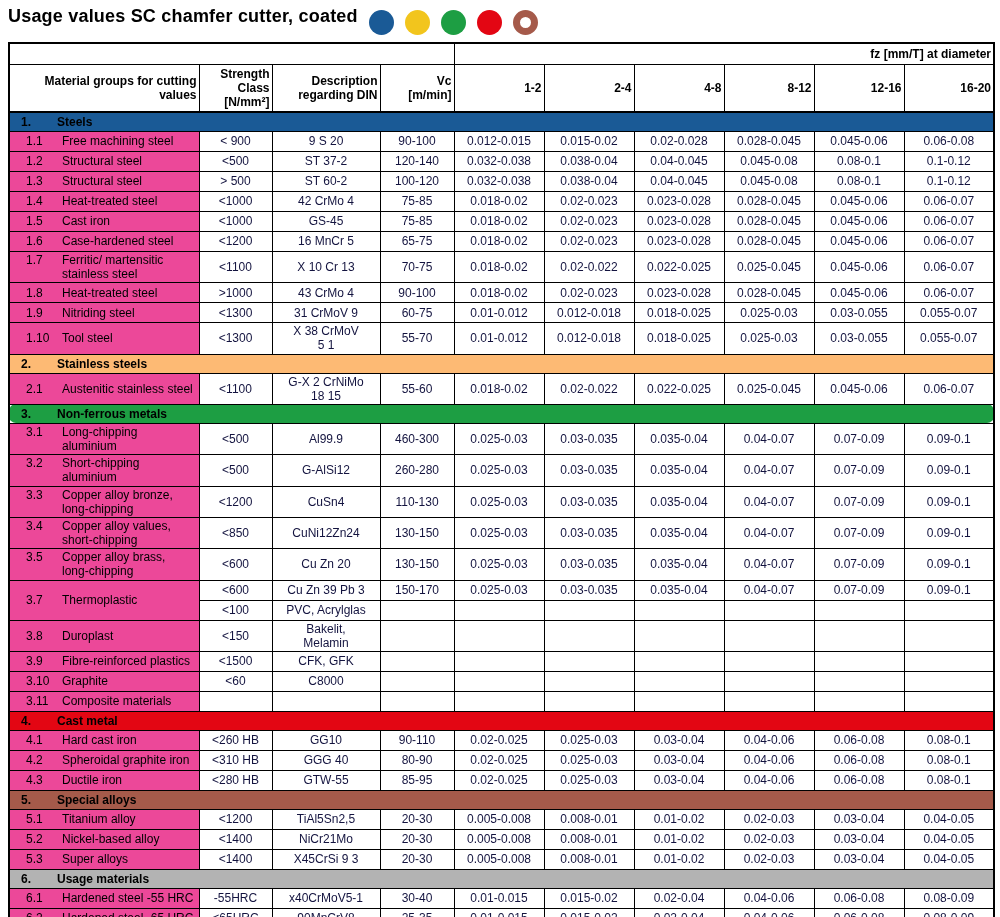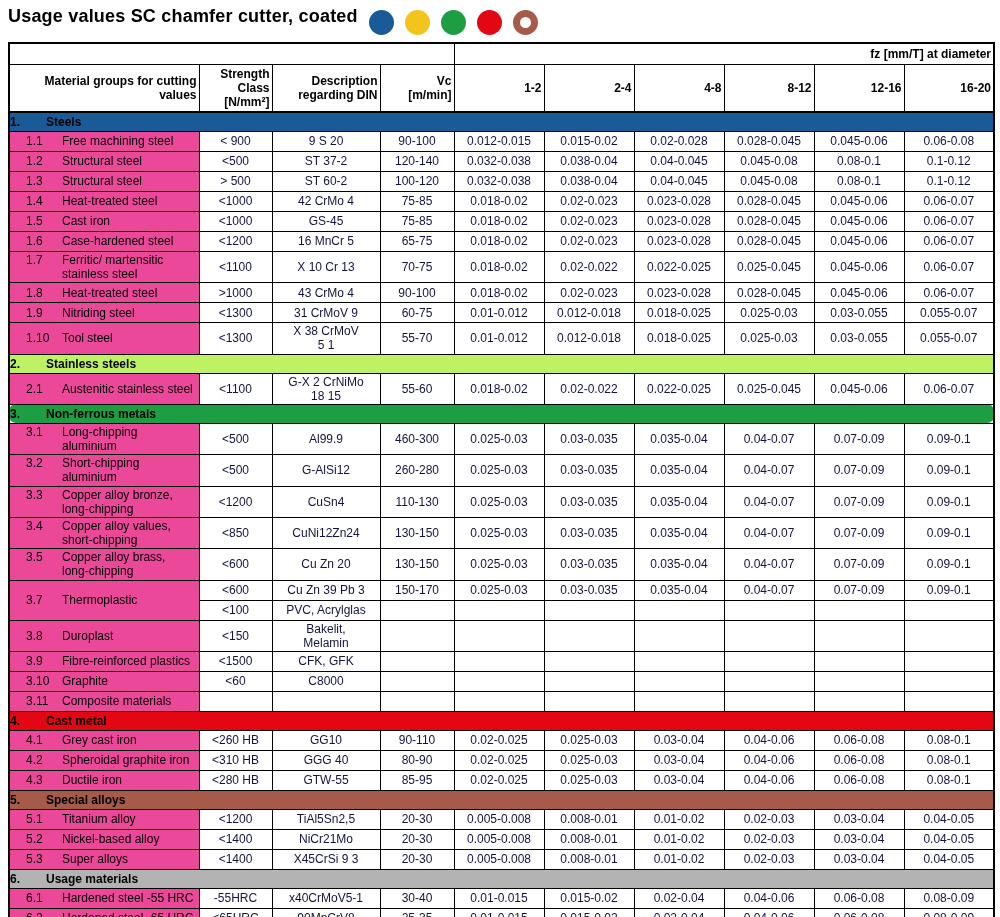--- a/index.html
+++ b/index.html
@@ -30,21 +30,21 @@
     overflow:hidden;
   }
   thead th{
     font-weight:bold;text-align:right;white-space:pre-line;
     background:#fff;
   }
   tr.fz-row th{height:18px;}
   tr.cols-row th{height:44px;border-bottom:2px solid #000;}
   td.section-cell{
     font-weight:bold;text-align:left;height:16px;
-    padding-left:0;
+    padding-left:11px;
   }
   .row-num{display:inline-block;width:36px;vertical-align:top;}
   .mat-name{display:inline-block;vertical-align:top;white-space:pre-line;max-width:140px;}
   td.cell-material{
     text-align:left;padding-left:16px;background:#ec4899;
   }
   td.cell-data{
     text-align:center;background:#fff;color:#13133f;
     white-space:pre-line;height:17px;
   }
@@ -220,21 +220,21 @@
 5 1</td>
         <td class="cell-data">55-70</td>
         <td class="cell-data">0.01-0.012</td>
         <td class="cell-data">0.012-0.018</td>
         <td class="cell-data">0.018-0.025</td>
         <td class="cell-data">0.025-0.03</td>
         <td class="cell-data">0.03-0.055</td>
         <td class="cell-data">0.055-0.07</td>
       </tr>
       <tr>
-        <td colspan="10" class="section-cell" style="background: #bef264;"><span class="row-num">2.</span><span class="section-label">Stainless steels</span></td>
+        <td colspan="10" class="section-cell" style="background: #fdba74;"><span class="row-num">2.</span><span class="section-label">Stainless steels</span></td>
       </tr>
       <tr>
         <td class="cell-material"><span class="row-num">2.1</span><span class="mat-name">Austenitic stainless steel</span></td>
         <td class="cell-data">&lt;1100</td>
         <td class="cell-data">G-X 2 CrNiMo
 18 15</td>
         <td class="cell-data">55-60</td>
         <td class="cell-data">0.018-0.02</td>
         <td class="cell-data">0.02-0.022</td>
         <td class="cell-data">0.022-0.025</td>
@@ -379,21 +379,21 @@
         <td class="cell-data"></td>
         <td class="cell-data"></td>
         <td class="cell-data"></td>
         <td class="cell-data"></td>
         <td class="cell-data"></td>
       </tr>
       <tr>
         <td colspan="10" class="section-cell" style="background: rgb(227, 6, 19); margin-left: 22px;"><span class="row-num">4.</span><span class="section-label">Cast metal</span></td>
       </tr>
       <tr>
-        <td class="cell-material"><span class="row-num">4.1</span><span class="mat-name">Grey cast iron</span></td>
+        <td class="cell-material"><span class="row-num">4.1</span><span class="mat-name">Hard cast iron</span></td>
         <td class="cell-data">&lt;260 HB</td>
         <td class="cell-data">GG10</td>
         <td class="cell-data">90-110</td>
         <td class="cell-data">0.02-0.025</td>
         <td class="cell-data">0.025-0.03</td>
         <td class="cell-data">0.03-0.04</td>
         <td class="cell-data">0.04-0.06</td>
         <td class="cell-data">0.06-0.08</td>
         <td class="cell-data">0.08-0.1</td>
       </tr>

